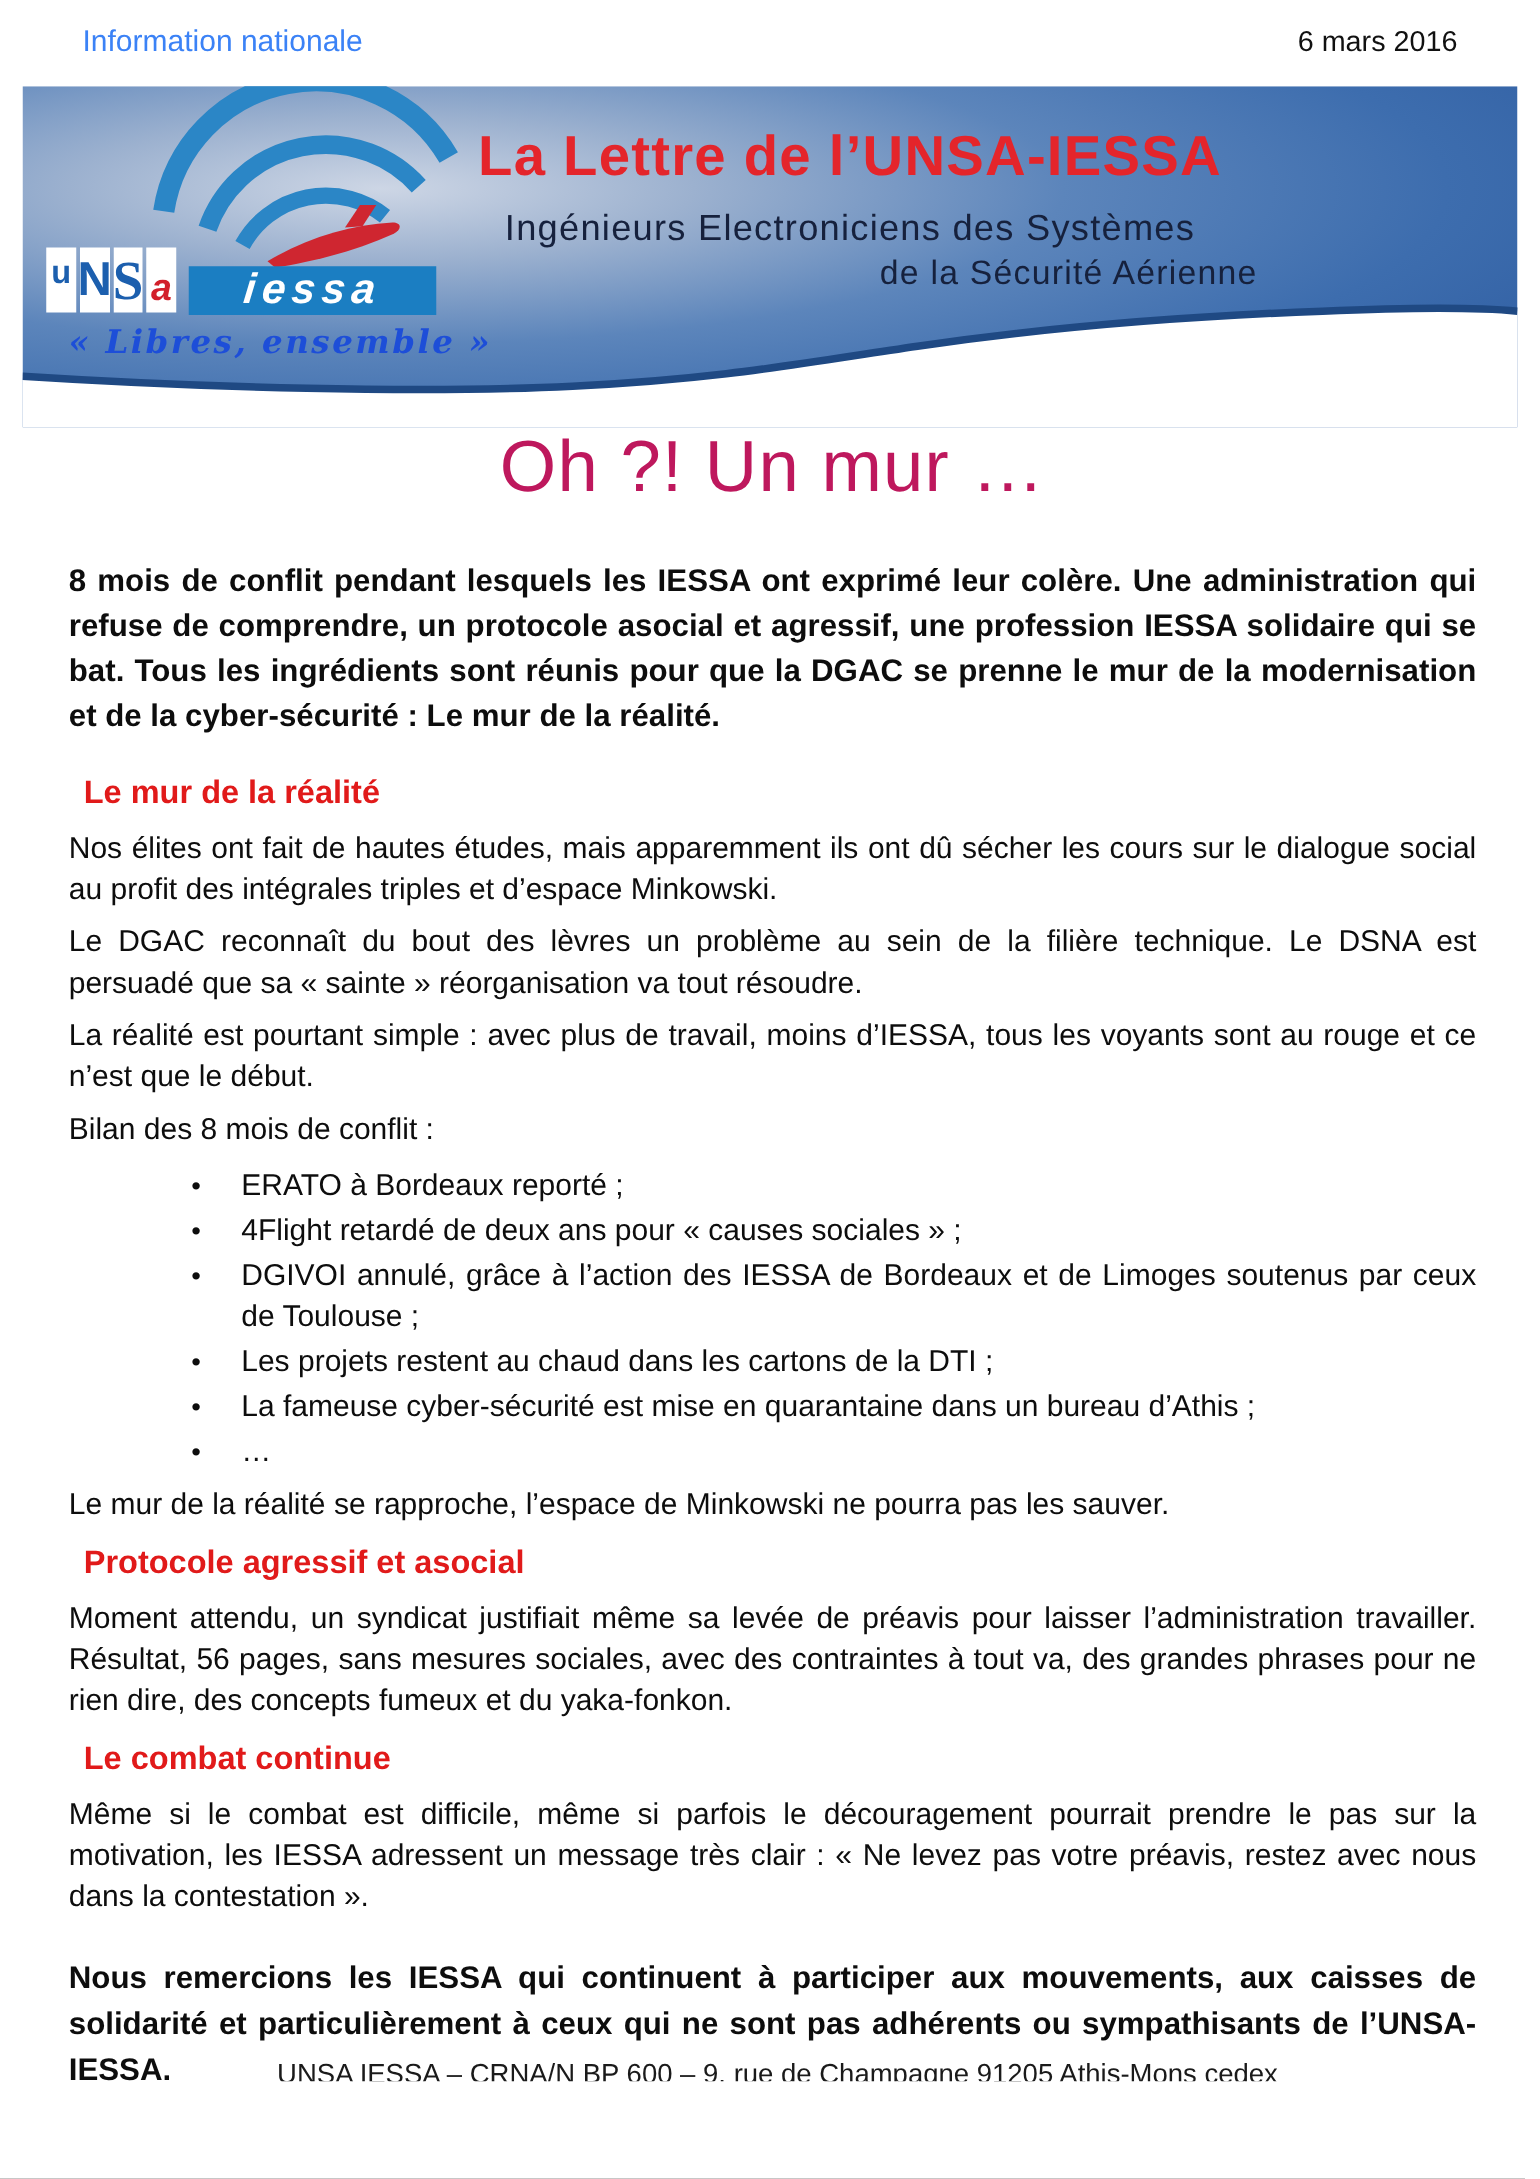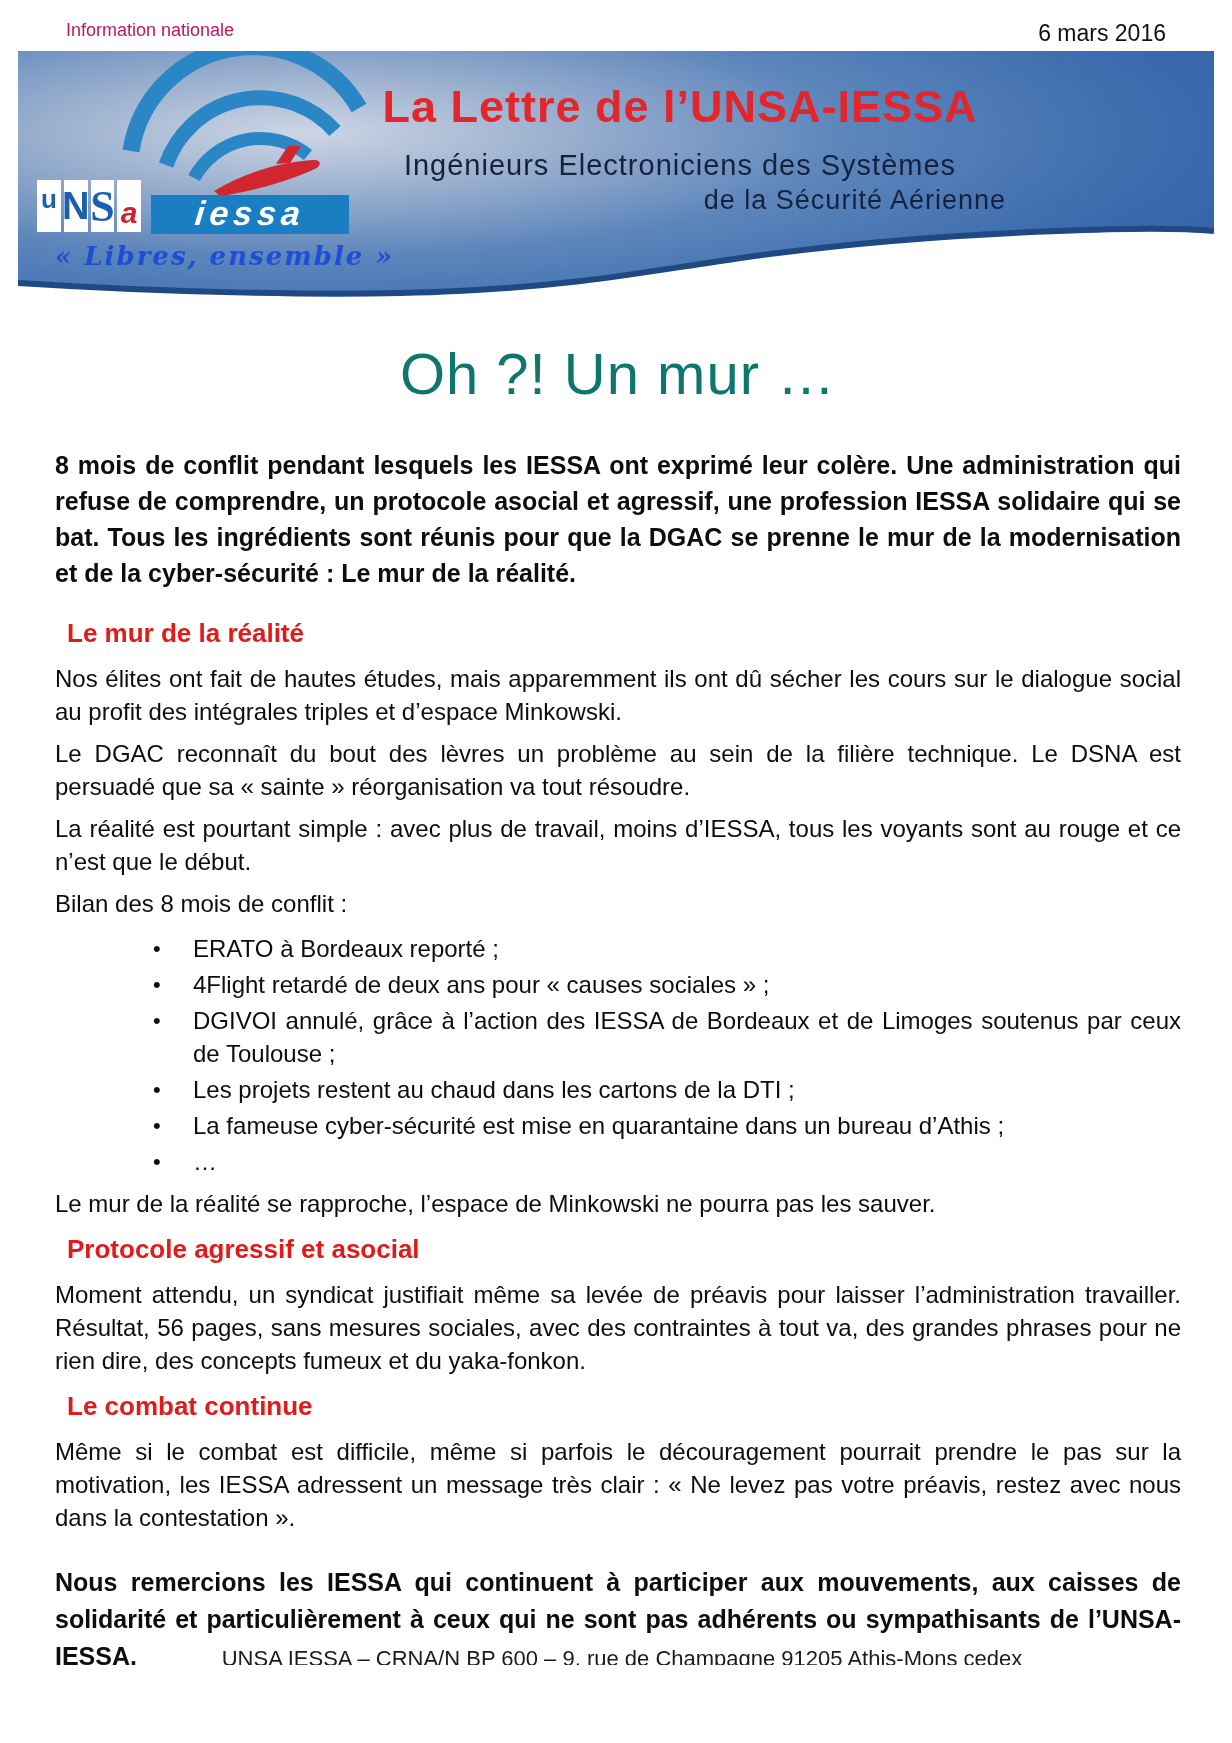--- a/index.html
+++ b/index.html
@@ -3,25 +3,25 @@
 <meta charset="utf-8">
 <style>
   html,body{margin:0;padding:0;background:#777;}
   .page{
     position:relative;width:1232px;height:1743px;margin:0 auto;
     background:#ffffff;overflow:hidden;
     font-family:"Liberation Sans","DejaVu Sans",sans-serif;color:#0d0d0d;
   }
   
   .topbar{position:absolute;top:20px;left:66px;right:66px;display:flex;justify-content:space-between;}
-  .topbar .left{font-size:18px;color:#be185d;}
+  .topbar .left{font-size:24px;color:#3b82f6;}
   .topbar .right{font-size:23px;color:#111;}
 
   
-  .banner{position:absolute;left:18px;top:51px;width:1004px;height:273px;}
+  .banner{position:absolute;left:18px;top:69px;width:1004px;height:273px;}
   .banner svg{position:absolute;left:0;top:0;}
   .banner-text{position:absolute;left:330px;right:10px;top:0;text-align:center;}
   .banner-title{margin-top:30px;font-size:45px;font-weight:bold;color:#e4252b;letter-spacing:1px;}
   .banner-sub1{margin-top:16px;font-size:29px;font-weight:500;color:#16213d;letter-spacing:1px;}
   .banner-sub2{margin-top:3px;font-size:27px;font-weight:500;color:#16213d;letter-spacing:1px;text-align:right;padding-right:6px;}
 
   
   .unsa-box{position:absolute;left:19px;top:129px;width:104px;height:52px;display:flex;gap:3px;}
   .unsa-cell{background:#ffffff;flex:1;display:flex;align-items:center;justify-content:center;font-weight:bold;color:#1c5fae;overflow:hidden;}
   .unsa-u{font-size:26px;align-items:flex-start;padding-top:4px;}
@@ -29,21 +29,21 @@
   .unsa-s{font-size:44px;font-family:"Liberation Serif",serif;}
   .unsa-a{font-size:30px;color:#d21f2b;font-style:italic;align-items:flex-end;padding-bottom:2px;}
   .iessa-box{position:absolute;left:133px;top:144px;width:198px;height:39px;background:#1b7ec2;
     display:flex;align-items:center;justify-content:center;}
   .iessa-box span{color:#fff;font-weight:bold;font-style:italic;font-size:34px;letter-spacing:5px;transform:skewX(-6deg);padding-bottom:3px;}
   .tagline{position:absolute;left:37px;top:190px;font-family:"DejaVu Serif","Liberation Serif",serif;
     font-style:italic;font-weight:bold;font-size:26px;color:#1d4ed8;letter-spacing:2px;}
 
   
   .content{position:absolute;left:55px;top:330px;width:1126px;}
-  .article-title{margin-top:10px;text-align:center;font-size:58px;color:#0f766e;letter-spacing:1px;}
+  .article-title{margin-top:10px;text-align:center;font-size:58px;color:#be185d;letter-spacing:1px;}
   .intro{margin-top:40px;font-size:25px;font-weight:bold;line-height:36px;text-align:justify;}
   h2.sec{font-size:26px;color:#e11a1a;margin:12px;line-height:34px;}
   .s1{margin-top:26px;}
   .s2{margin-top:50px;}
   .s3{margin-top:42px;}
   p.body{font-size:24px;line-height:33px;margin:9px 0 0 0;text-align:justify;}
   ul.blist{margin:12px 0 0 0;padding:0 0 0 138px;list-style:none;}
   ul.blist li{font-size:24px;line-height:33px;margin:3px 0;text-align:justify;position:relative;}
   ul.blist li::before{content:"•";position:absolute;left:-40px;top:0;font-size:22px;}
   .closing-line{margin-top:12px;}

